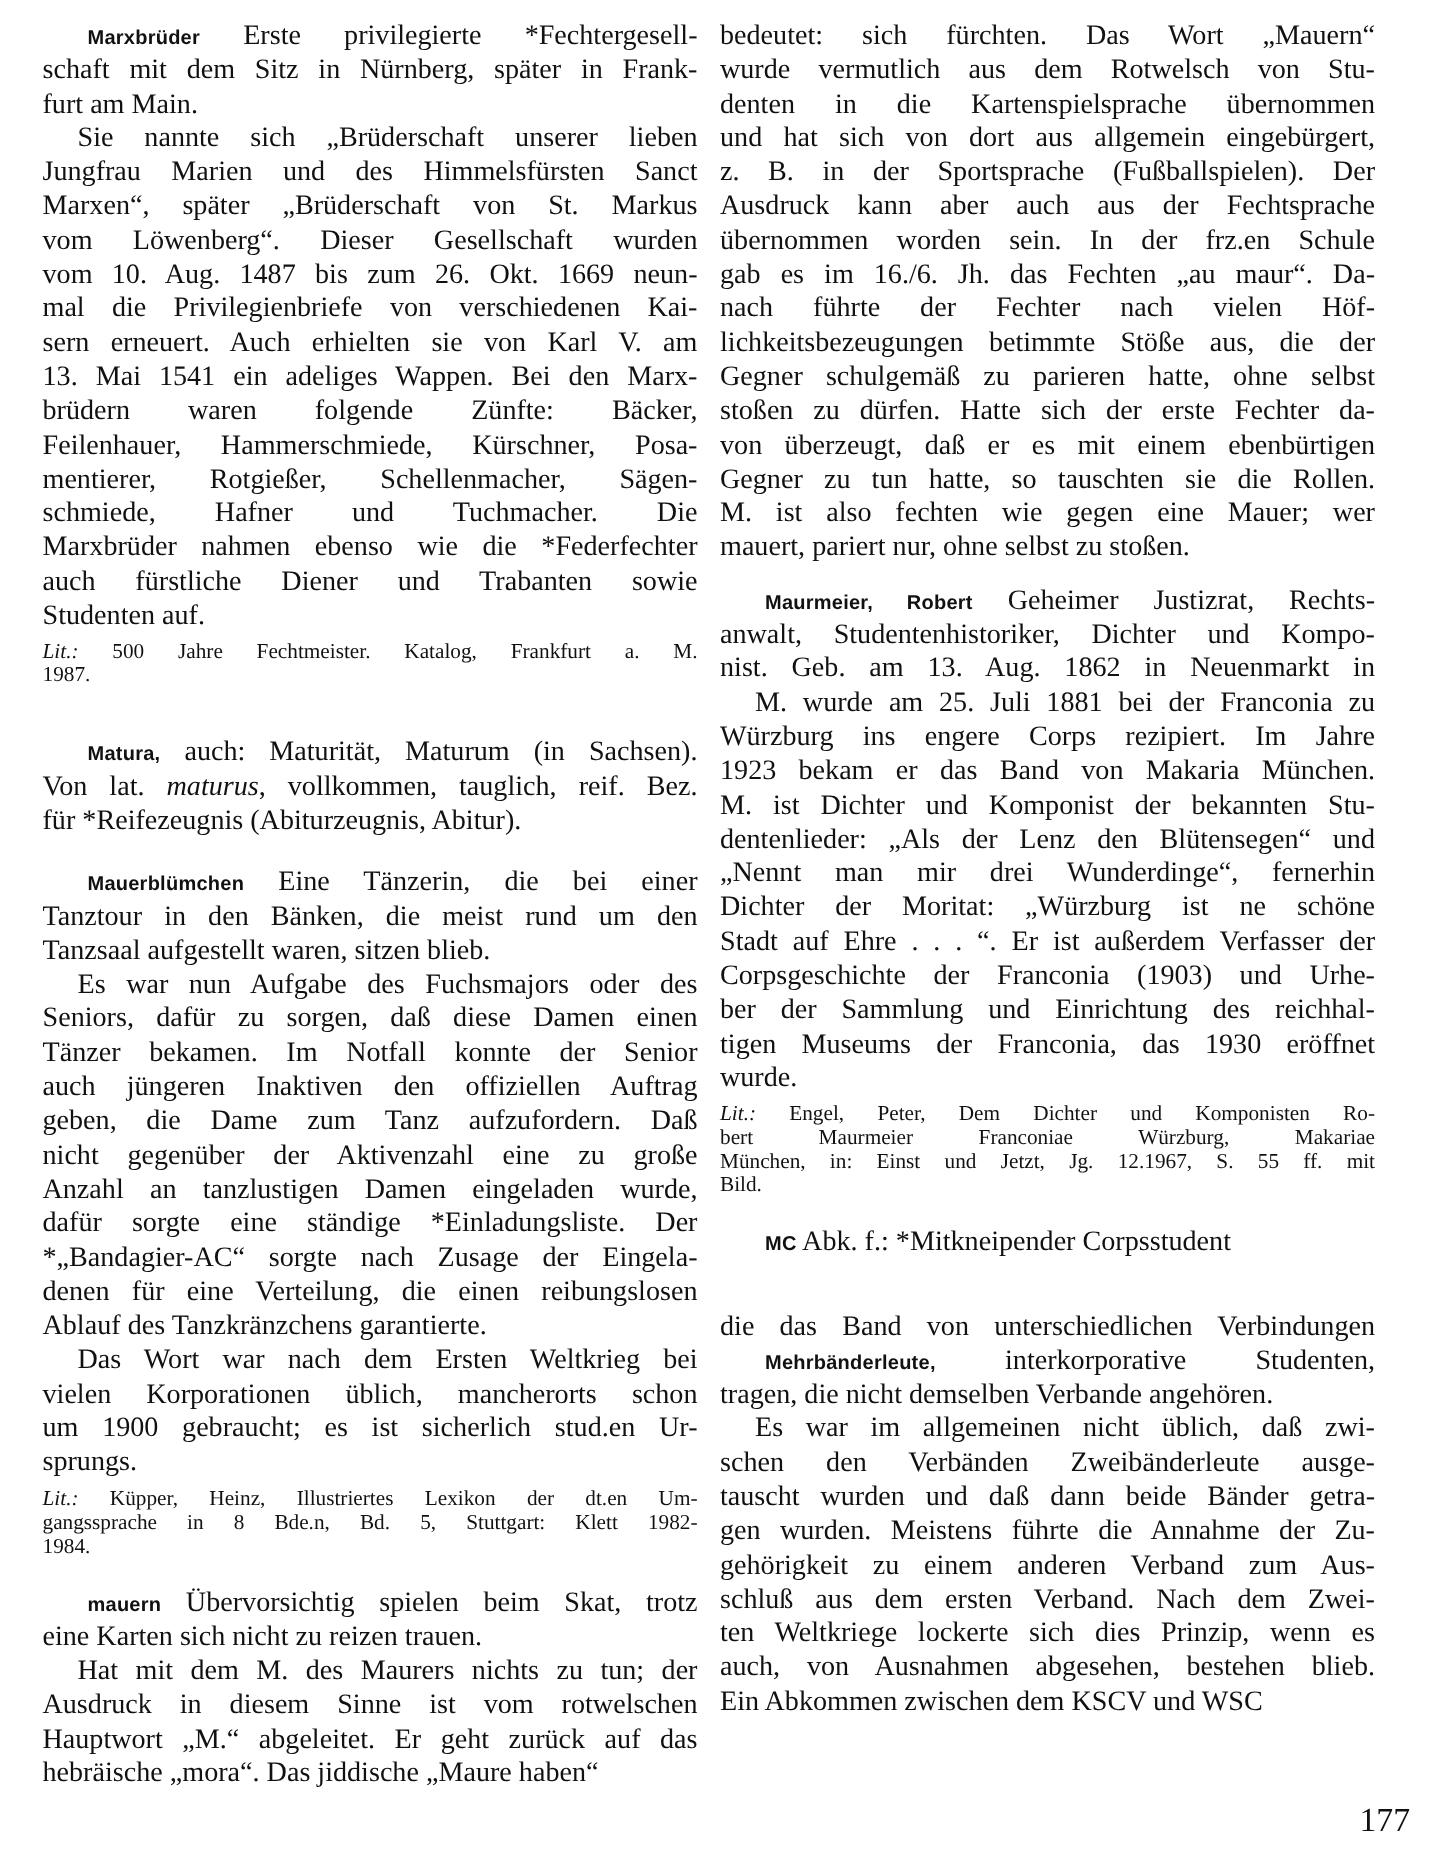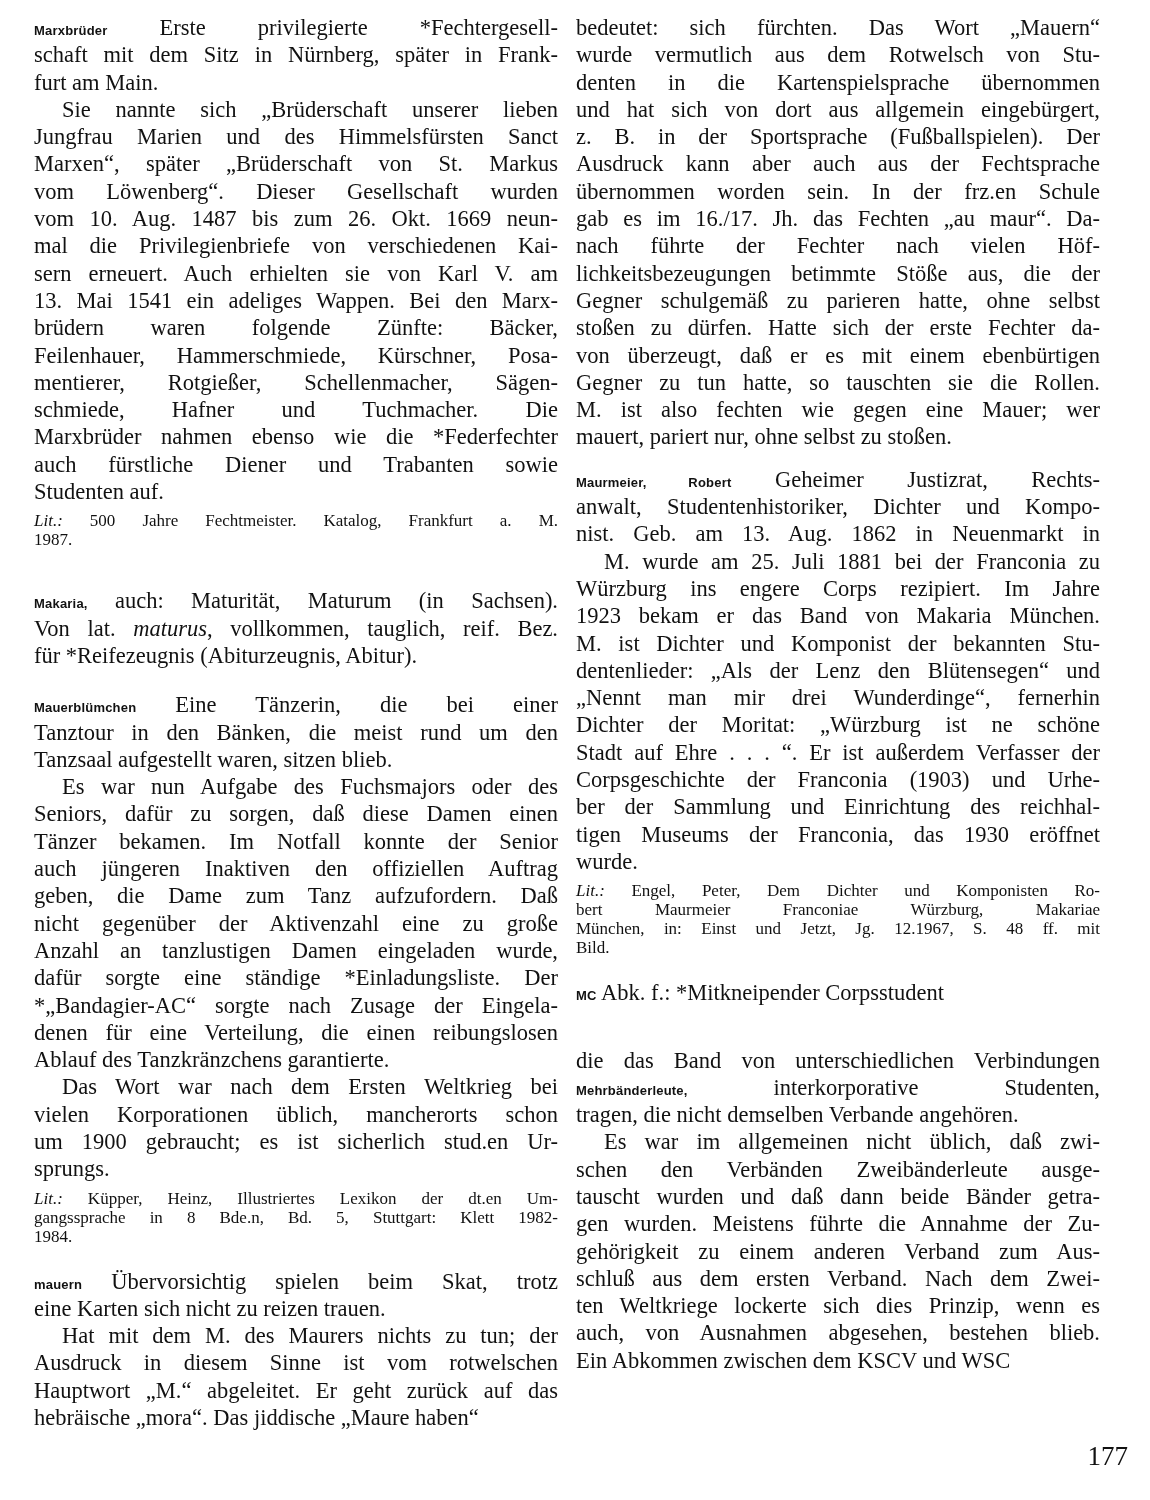--- a/index.html
+++ b/index.html
@@ -8,21 +8,21 @@
   .col { position: absolute; top: 14px; width: 524px; }
   #col-left { left: 34px; }
   #col-right { left: 576px; }
   .entry { margin: 0; }
   .line { display: block; height: 27.3px; line-height: 27.3px; font-size: 22.5px;
           text-align: justify; text-align-last: justify; white-space: nowrap; overflow: visible; }
   .line.last { text-align-last: left; }
   .line.indent { padding-left: 28px; }
   .lit .line { font-size: 17px; height: 19px; line-height: 19px; }
   .lit { margin-top: 6px; }
-  .hw { font-family: "Liberation Sans", "DejaVu Sans", sans-serif; font-weight: bold; font-size: 13px; letter-spacing: 0.2px; }
+  .hw { font-family: "Liberation Sans", "DejaVu Sans", sans-serif; font-weight: bold; font-size: 16px; letter-spacing: 0.2px; margin-left: 36px; }
   .it { font-style: italic; }
   .gap-s { height: 15px; }
   .gap-m { height: 22px; }
   .gap-l { height: 38px; }
   .gap-xl { height: 40px; }
   #page-number { position: absolute; right: 22px; top: 1441px; font-size: 27px;
                  font-family: "Liberation Serif", serif; }
 </style>
 </head>
 <body>
@@ -52,21 +52,21 @@
         <span class="line last">Studenten auf.</span>
       </div>
       <div class="lit">
         <span class="line"><span class="it">Lit.:</span> 500 Jahre Fechtmeister. Katalog, Frankfurt a. M.</span>
         <span class="line last">1987.</span>
       </div>
     </div>
     <div class="gap-l"></div>
     <div class="entry">
       <div>
-        <span class="line"><span class="hw">Makaria,</span> auch: Maturität, Maturum (in Sachsen).</span>
+        <span class="line"><span class="hw">Matura,</span> auch: Maturität, Maturum (in Sachsen).</span>
         <span class="line">Von lat. <span class="it">maturus</span>, vollkommen, tauglich, reif. Bez.</span>
         <span class="line last">für *Reifezeugnis (Abiturzeugnis, Abitur).</span>
       </div>
     </div>
     <div class="gap-m"></div>
     <div class="entry">
       <div>
         <span class="line"><span class="hw">Mauerblümchen</span> Eine Tänzerin, die bei einer</span>
         <span class="line">Tanztour in den Bänken, die meist rund um den</span>
         <span class="line last">Tanzsaal aufgestellt waren, sitzen blieb.</span>
@@ -113,21 +113,21 @@
 <div class="col" id="col-right">
     <div class="entry">
       <div>
         <span class="line">bedeutet: sich fürchten. Das Wort „Mauern“</span>
         <span class="line">wurde vermutlich aus dem Rotwelsch von Stu-</span>
         <span class="line">denten in die Kartenspielsprache übernommen</span>
         <span class="line">und hat sich von dort aus allgemein eingebürgert,</span>
         <span class="line">z. B. in der Sportsprache (Fußballspielen). Der</span>
         <span class="line">Ausdruck kann aber auch aus der Fechtsprache</span>
         <span class="line">übernommen worden sein. In der frz.en Schule</span>
-        <span class="line">gab es im 16./17. Jh. das Fechten „au maur“. Da-</span>
+        <span class="line">gab es im 16./6. Jh. das Fechten „au maur“. Da-</span>
         <span class="line">nach führte der Fechter nach vielen Höf-</span>
         <span class="line">lichkeitsbezeugungen betimmte Stöße aus, die der</span>
         <span class="line">Gegner schulgemäß zu parieren hatte, ohne selbst</span>
         <span class="line">stoßen zu dürfen. Hatte sich der erste Fechter da-</span>
         <span class="line">von überzeugt, daß er es mit einem ebenbürtigen</span>
         <span class="line">Gegner zu tun hatte, so tauschten sie die Rollen.</span>
         <span class="line">M. ist also fechten wie gegen eine Mauer; wer</span>
         <span class="line last">mauert, pariert nur, ohne selbst zu stoßen.</span>
       </div>
     </div>
@@ -148,21 +148,21 @@
         <span class="line">Dichter der Moritat: „Würzburg ist ne schöne</span>
         <span class="line">Stadt auf Ehre . . . “. Er ist außerdem Verfasser der</span>
         <span class="line">Corpsgeschichte der Franconia (1903) und Urhe-</span>
         <span class="line">ber der Sammlung und Einrichtung des reichhal-</span>
         <span class="line">tigen Museums der Franconia, das 1930 eröffnet</span>
         <span class="line last">wurde.</span>
       </div>
       <div class="lit">
         <span class="line"><span class="it">Lit.:</span> Engel, Peter, Dem Dichter und Komponisten Ro-</span>
         <span class="line">bert Maurmeier Franconiae Würzburg, Makariae</span>
-        <span class="line">München, in: Einst und Jetzt, Jg. 12.1967, S. 48 ff. mit</span>
+        <span class="line">München, in: Einst und Jetzt, Jg. 12.1967, S. 55 ff. mit</span>
         <span class="line last">Bild.</span>
       </div>
     </div>
     <div class="gap-m"></div>
     <div class="entry">
       <div>
         <span class="line last"><span class="hw">MC</span> Abk. f.: *Mitkneipender Corpsstudent</span>
       </div>
     </div>
     <div class="gap-xl"></div>

